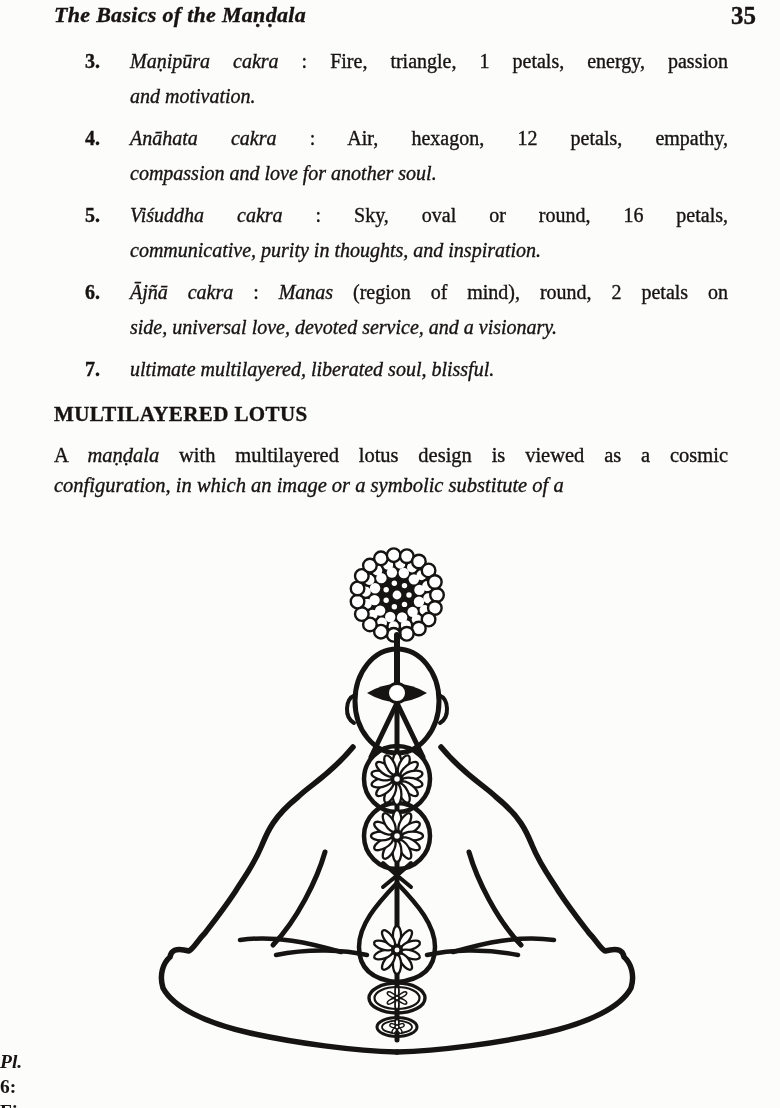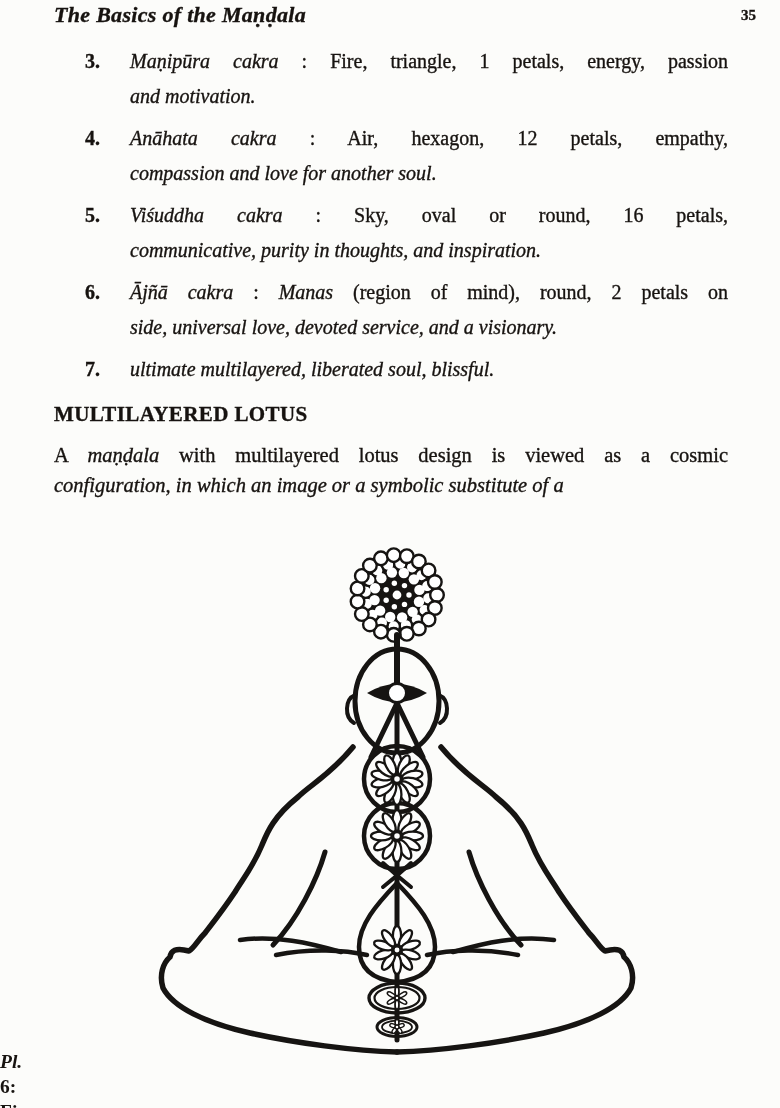--- a/index.html
+++ b/index.html
@@ -4,24 +4,24 @@
 <style>
   html,body{margin:0;padding:0;background:#ffffff;}
   .page{
     position:relative; width:780px; height:1108px; overflow:hidden;
     background:#fcfcfa; color:#171310;
     font-family:"Liberation Serif", serif;
     -webkit-text-stroke:0.35px currentColor;
   }
   .running-head{
     position:absolute; top:2px; left:54px; right:24px;
-    display:flex; justify-content:space-between; align-items:center;
+    display:flex; justify-content:space-between; align-items:flex-start;
   }
   .rh-title{font-style:italic; font-weight:bold; font-size:22px; letter-spacing:0.3px;}
-  .rh-num{font-weight:bold; font-size:15px;}
+  .rh-num{font-weight:bold; font-size:25px;}
   .content{position:absolute; top:44px; left:54px; width:674px;}
   .chakra-list{margin:0; padding:0;}
   .li{display:flex; font-size:20px; line-height:35px; margin-bottom:7px;}
   .li .num{flex:none; width:45px; padding-left:31px; font-weight:bold;}
   .li .body{flex:1; min-width:0;}
   .jline{display:block; text-align:justify; text-align-last:justify;}
   .jline.last{text-align:justify; text-align-last:left;font-style:italic;}
   .it{font-style:italic;}
   .sec-head{
     font-size:21px; font-weight:bold; letter-spacing:0.4px;

